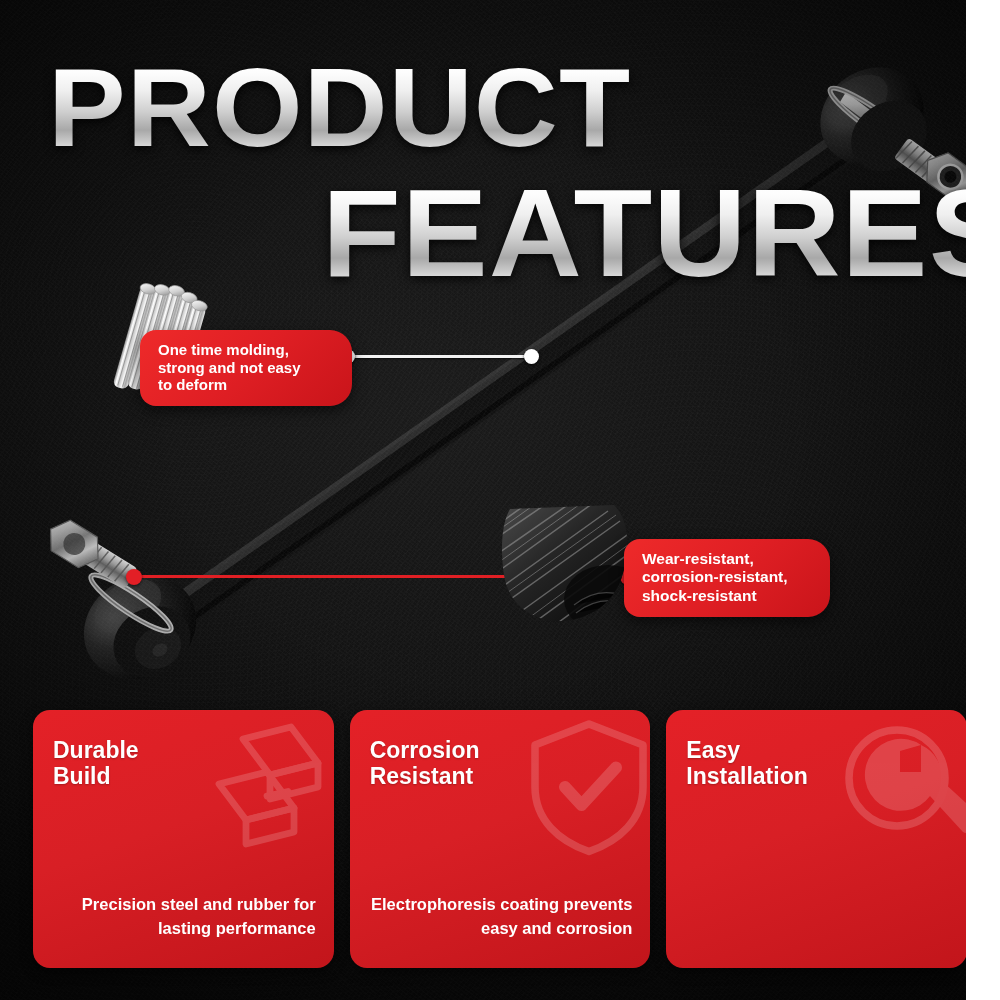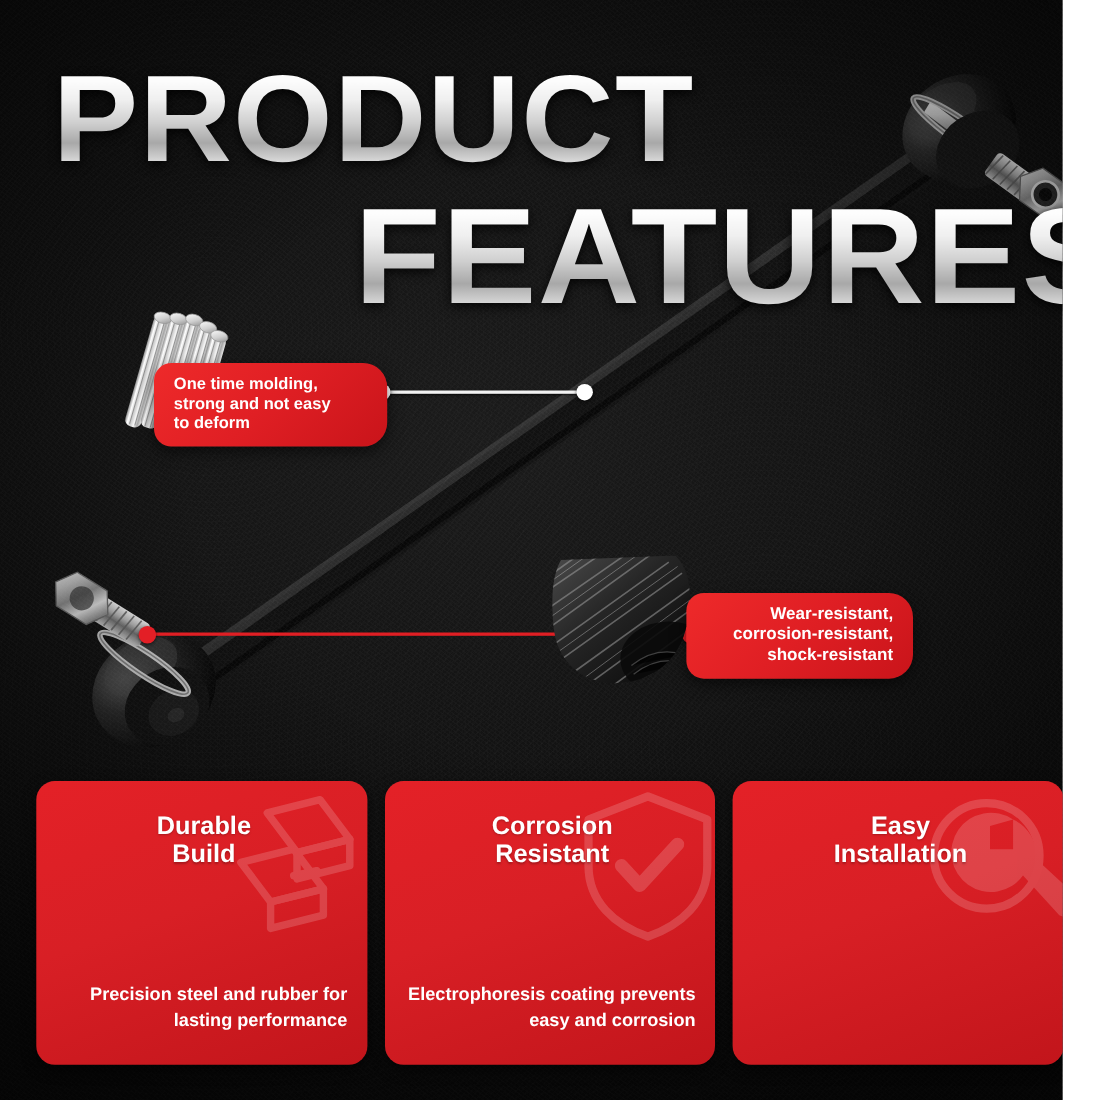--- a/index.html
+++ b/index.html
@@ -139,21 +139,21 @@
     opacity: .17;
     pointer-events: none;
   }
   .card-title {
     position: relative;
     z-index: 2;
     font-size: 23px;
     font-weight: 700;
     color: #fff;
     line-height: 1.12;
-    text-align: center;
+    text-align: left;
     padding-left: 4px;
     text-shadow: 0 1px 2px rgba(0,0,0,.25);
     white-space: pre-line;
   }
   .card-body {
     position: relative;
     z-index: 2;
     margin-top: auto;
     font-size: 16.5px;
     font-weight: 700;
@@ -375,21 +375,21 @@
 
       <ellipse cx="112" cy="96" rx="44" ry="34" fill="#0a0a0a" opacity=".9"></ellipse>
       <g stroke="#5c5c5c" stroke-width="1.2" opacity=".65">
         <path d="M78 102 q22 -18 48 -10"></path>
         <path d="M80 110 q22 -18 50 -10"></path>
         <path d="M84 118 q22 -18 52 -10"></path>
       </g>
     </g>
   </svg>
 
-  <div class="callout" id="callout-2" style="white-space: pre-line; text-align: right;">Wear-resistant,
+  <div class="callout" id="callout-2" style="white-space: pre-line;">Wear-resistant,
 corrosion-resistant,
 shock-resistant</div>
 
   <div id="cards">
 
     <div class="card">
       <svg class="card-watermark" viewBox="0 0 100 100" fill="none" stroke="#ffffff" stroke-width="4.5" stroke-linejoin="round" stroke-linecap="round" aria-hidden="true">
         <path d="M30 18 L62 10 L80 34 L48 42 Z"></path>
         <path d="M48 42 L80 34 L80 50 L48 58 Z"></path>
         <path d="M14 48 L46 40 L64 64 L32 72 Z"></path>

